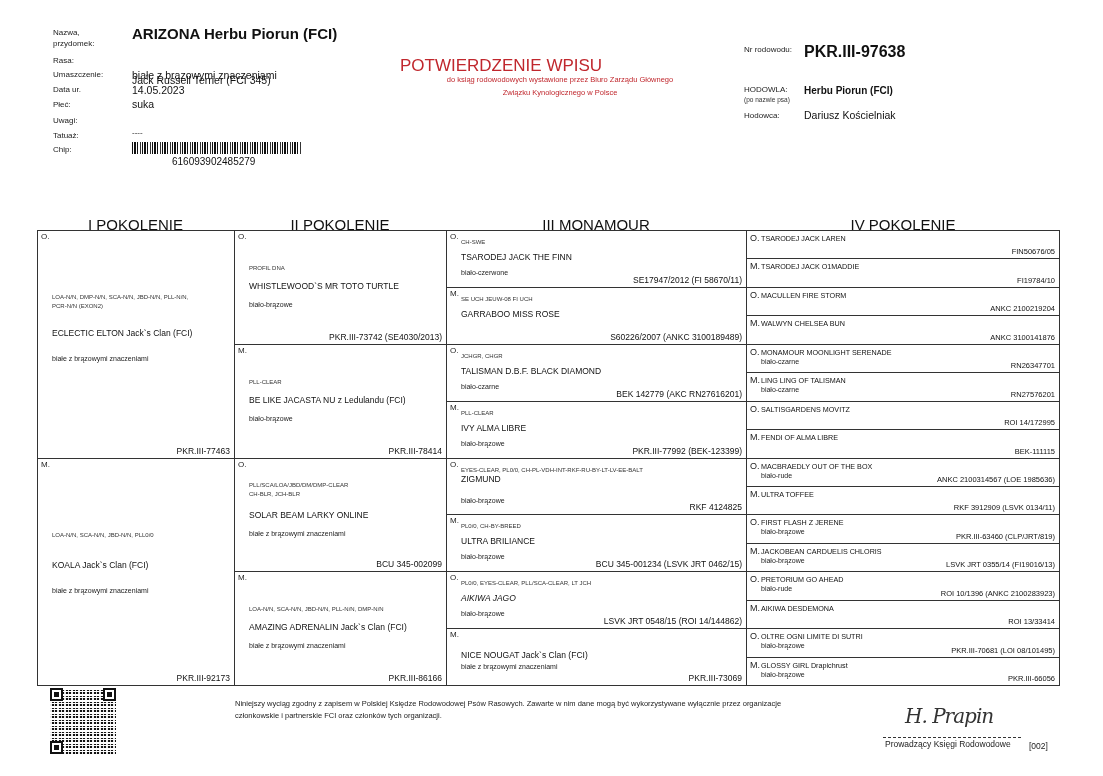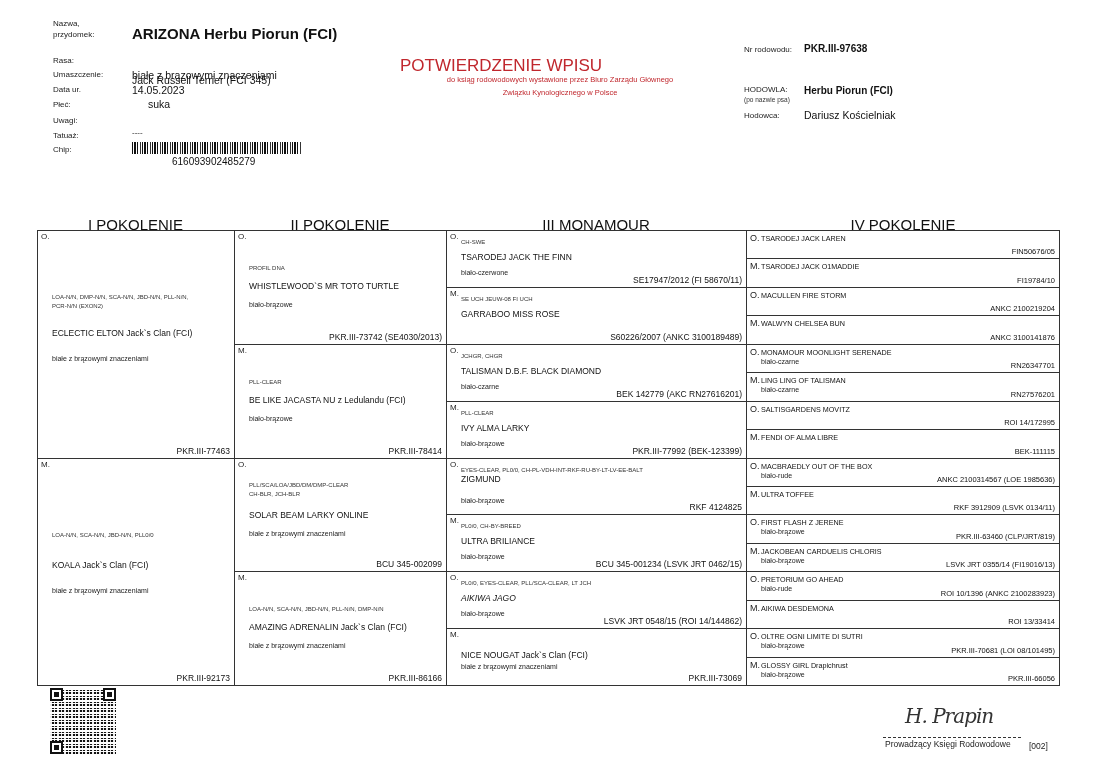--- a/index.html
+++ b/index.html
@@ -32,54 +32,54 @@
   .finder::after { content:""; position:absolute; left:2px; top:2px; width:5px; height:5px; background:#111; }
   .footer-text { position:absolute; left:235px; top:698px; font-size:7.5px; color:#222; line-height:12px; width:640px; }
   .sig-line { position:absolute; left:883px; top:737px; width:138px; border-top:1px dashed #333; }
   .sig-caption { position:absolute; left:885px; top:739px; font-size:8.5px; color:#222; }
   .doc-code { position:absolute; left:1029px; top:741px; font-size:8.5px; color:#222; }
   .sig-scribble { position:absolute; left:905px; top:704px; font-family:"DejaVu Serif", serif; font-style:italic; font-size:20px; color:#333; letter-spacing:-1px; }
 </style>
 </head>
 <body>
 
-<div class="abs lbl" style="left:53px;top:18px;line-height:11px;">
+<div class="abs lbl" style="left:53px;top:27px;line-height:11px;">
   <div>Nazwa,</div>
   <div>przydomek:</div>
 </div>
 <div class="abs name-title" style="left:132px;top:25px;">ARIZONA Herbu Piorun (FCI)</div>
 
 <div class="abs lbl" style="left:53px;top:56px;">Rasa:</div>
 <div class="abs val" style="left:132px;top:55px;margin-top:19px;">Jack Russell Terrier (FCI 345)</div>
 
 <div class="abs lbl" style="left:53px;top:70px;">Umaszczenie:</div>
 <div class="abs val" style="left:132px;top:69px;">białe z brązowymi znaczeniami</div>
 
 <div class="abs lbl" style="left:53px;top:85px;">Data ur.</div>
 <div class="abs val" style="left:132px;top:84px;">14.05.2023</div>
 
 <div class="abs lbl" style="left:53px;top:100px;">Płeć:</div>
-<div class="abs val" style="left:132px;top:98px;margin-left:16px;">suka</div>
+<div class="abs val" style="left:132px;top:98px;">suka</div>
 
 <div class="abs lbl" style="left:53px;top:116px;">Uwagi:</div>
 <div class="abs val" style="left:132px;top:115px;"></div>
 
 <div class="abs lbl" style="left:53px;top:131px;">Tatuaż:</div>
 <div class="abs" style="left:132px;top:128px;font-size:8px;">----</div>
 
 <div class="abs lbl" style="left:53px;top:145px;">Chip:</div>
 <div class="barcode"></div>
 <div class="abs" style="left:172px;top:156px;font-size:10px;color:#111;">616093902485279</div>
 
 <div class="abs red" style="left:400px;top:56px;width:320px;text-align:left;font-size:17px;">POTWIERDZENIE WPISU</div>
 <div class="abs red" style="left:400px;top:75px;width:320px;text-align:center;font-size:7.5px;">do ksiąg rodowodowych wystawione przez Biuro Zarządu Głównego</div>
 <div class="abs red" style="left:400px;top:88px;width:320px;text-align:center;font-size:7.5px;">Związku Kynologicznego w Polsce</div>
 
 <div class="abs lbl" style="left:744px;top:45px;">Nr rodowodu:</div>
-<div class="abs" style="left:804px;top:43px;font-size:10px;font-weight:bold;color:#111;">PKR.III-97638</div>
+<div class="abs" style="left:804px;top:43px;font-size:16px;font-weight:bold;color:#111;">PKR.III-97638</div>
 
 <div class="abs lbl" style="left:744px;top:85px;">HODOWLA:</div>
 <div class="abs" style="left:744px;top:96px;font-size:6.5px;color:#333;">(po nazwie psa)</div>
 <div class="abs" style="left:804px;top:85px;font-size:10px;font-weight:bold;color:#111;">Herbu Piorun (FCI)</div>
 
 <div class="abs lbl" style="left:744px;top:111px;">Hodowca:</div>
 <div class="abs val" style="left:804px;top:109px;">Dariusz Kościelniak</div>
 
 <div class="gen-head" style="left:37px;width:197px;">I POKOLENIE</div>
 <div class="gen-head" style="left:234px;width:212px;text-decoration:underline;">II POKOLENIE</div>
@@ -148,21 +148,21 @@
     <div class="cell" style="left:446px;top:343.75px;width:301px;height:57.875px;">
       <div class="sex">O.</div>
       <div class="t-small" style="top:7px;font-size:6px;white-space:nowrap;">JCHGR, CHGR</div>
       <div class="t-name" style="top:21px;text-align:center;">TALISMAN D.B.F. BLACK DIAMOND</div>
       <div class="t-color" style="top:38px;font-size:7px;">biało-czarne</div>
       <div class="t-reg">BEK 142779 (AKC RN27616201)</div>
     </div>
     <div class="cell" style="left:446px;top:400.625px;width:301px;height:57.875px;">
       <div class="sex">M.</div>
       <div class="t-small" style="top:7px;font-size:6px;white-space:nowrap;">PLL-CLEAR</div>
-      <div class="t-name" style="top:21px;">IVY ALMA LARKY</div>
+      <div class="t-name" style="top:21px;">IVY ALMA LIBRE</div>
       <div class="t-color" style="top:38px;font-size:7px;">biało-brązowe</div>
       <div class="t-reg">PKR.III-77992 (BEK-123399)</div>
     </div>
     <div class="cell" style="left:446px;top:457.5px;width:301px;height:57.875px;">
       <div class="sex">O.</div>
       <div class="t-small" style="top:7px;font-size:6px;white-space:nowrap;">EYES-CLEAR, PL0/0, CH-PL-VDH-INT-RKF-RU-BY-LT-LV-EE-BALT</div>
       <div class="t-name" style="top:15px;">ZIGMUND</div>
       <div class="t-color" style="top:38px;font-size:7px;">biało-brązowe</div>
       <div class="t-reg">RKF 4124825</div>
     </div>
@@ -276,18 +276,20 @@
     </div>
   </div>
 
 <div class="qr">
   <div class="finder" style="left:0;top:0;"></div>
   <div class="finder" style="right:0;top:0;"></div>
   <div class="finder" style="left:0;bottom:0;"></div>
 </div>
 
 <div class="footer-text">
+  <div>Niniejszy wyciąg zgodny z zapisem w Polskiej Księdze Rodowodowej Psów Rasowych. Zawarte w nim dane mogą być wykorzystywane wyłącznie przez organizacje</div>
+  <div>członkowskie i partnerskie  FCI oraz członków tych organizacji.</div>
 </div>
 
 <div class="sig-scribble">H. Prapin</div>
 <div class="sig-line"></div>
 <div class="sig-caption">Prowadzący Księgi Rodowodowe</div>
 <div class="doc-code">[002]</div>
 
 </body></html>

